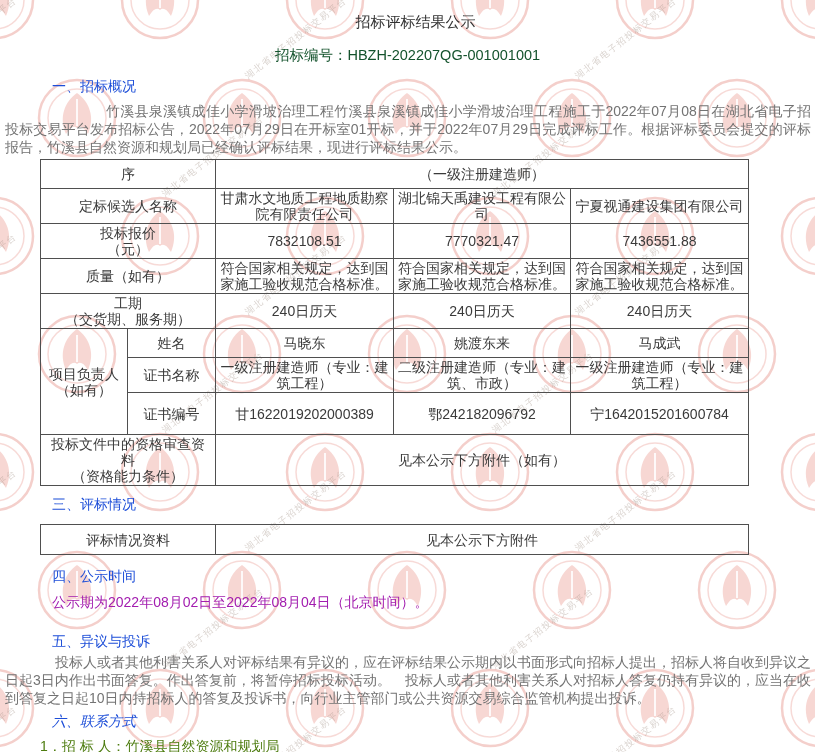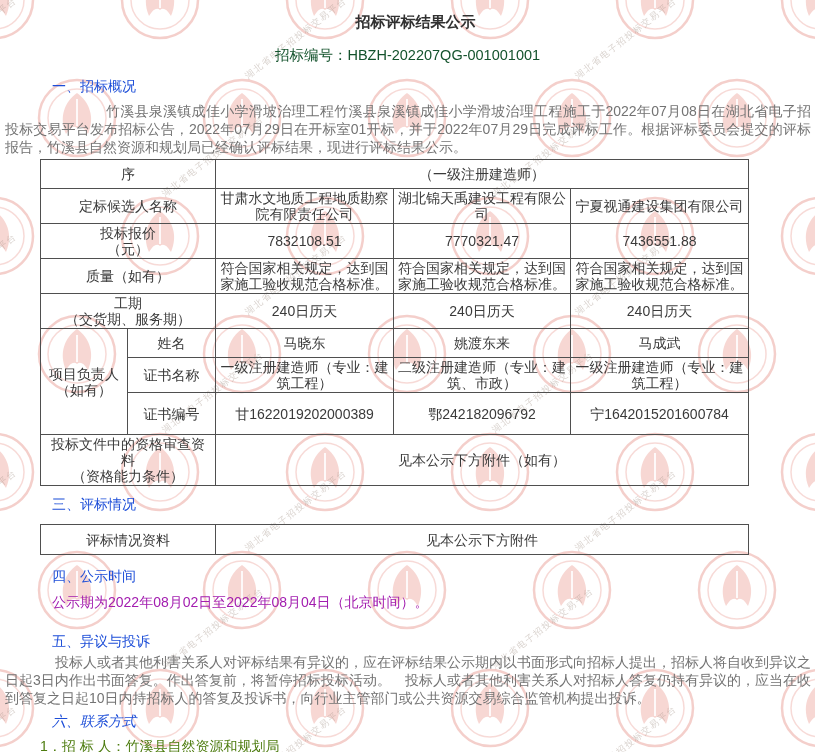--- a/index.html
+++ b/index.html
@@ -19,21 +19,21 @@
     transform:rotate(-38deg);
     font-size:9px;
     color:rgba(168,152,142,0.45);
     letter-spacing:1.5px;
     white-space:nowrap;
   }
   .content{position:absolute;inset:0;z-index:1;}
   .doc-title{
     padding-top:13px;
     text-align:center;
-    font-weight:bold;
+    font-weight:normal;
     font-size:15px;
     color:#313131;
     padding-left:16px;
   }
   .tender-no{
     margin-top:14px;
     text-align:center;
     font-size:14.5px;
     color:#14532d;
   }

